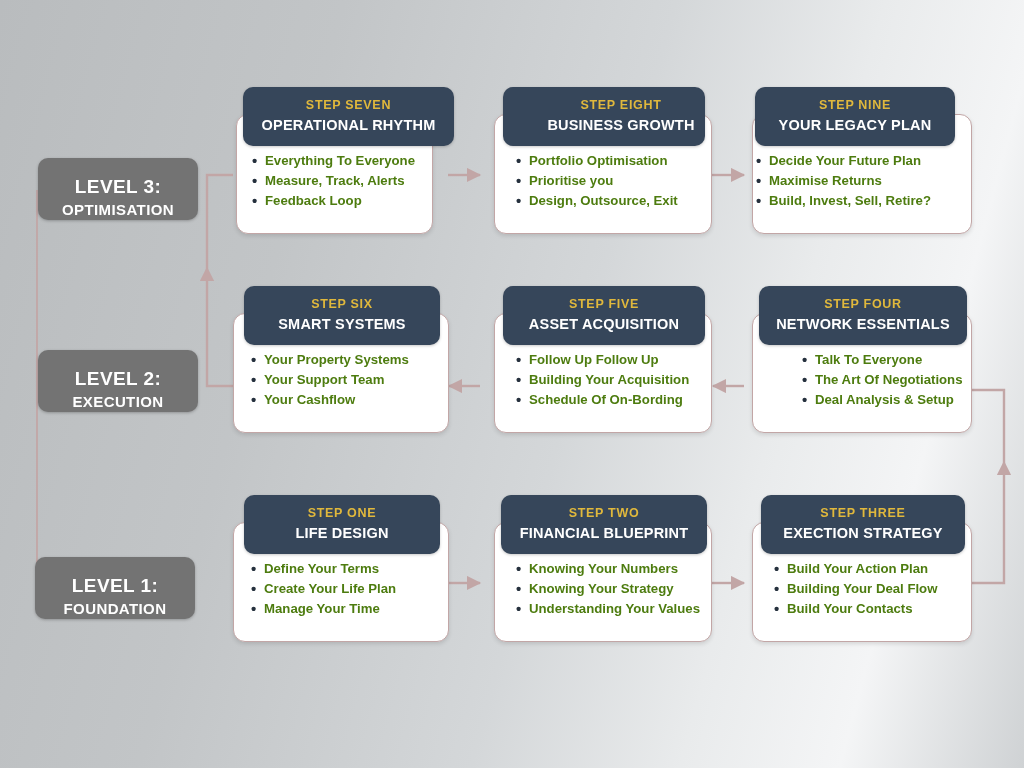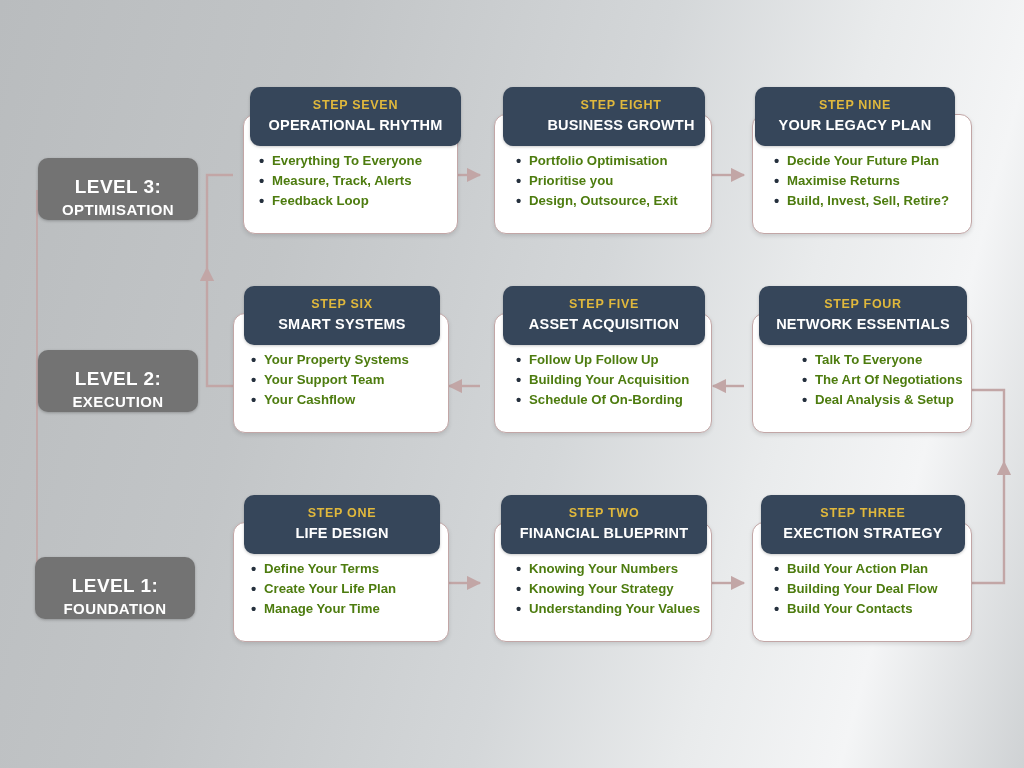--- a/index.html
+++ b/index.html
@@ -158,21 +158,21 @@
   <div class="level-pill" style="left:38px; top:350px; width:160px; height:62px;">
     <div class="lvl-top">LEVEL 2:</div>
     <div class="lvl-bottom">EXECUTION</div>
   </div>
 
   <div class="level-pill" style="left:35px; top:557px; width:160px; height:62px;">
     <div class="lvl-top">LEVEL 1:</div>
     <div class="lvl-bottom">FOUNDATION</div>
   </div>
 
-  <div class="card" style="left:243px; top:114px; width:215px; height:120px;">
+  <div class="card" style="left:236px; top:114px; width:197px; height:120px;">
     <div class="card-head" style="width:211px;">
       <div class="card-step">STEP SEVEN</div>
       <div class="card-title">OPERATIONAL RHYTHM</div>
     </div>
     <div class="card-body">
       <ul>
         <li>Everything To Everyone</li>
         <li>Measure, Track, Alerts</li>
         <li>Feedback Loop</li>
       </ul>
@@ -191,21 +191,21 @@
         <li>Design, Outsource, Exit</li>
       </ul>
     </div>
   </div>
 
   <div class="card" style="left:752px; top:114px; width:220px; height:120px;">
     <div class="card-head" style="width:200px; left:2px;">
       <div class="card-step">STEP NINE</div>
       <div class="card-title">YOUR LEGACY PLAN</div>
     </div>
-    <div class="card-body" style="padding-left:18px;">
+    <div class="card-body" style="padding-left:0;">
       <ul>
         <li>Decide Your Future Plan</li>
         <li>Maximise Returns</li>
         <li>Build, Invest, Sell, Retire?</li>
       </ul>
     </div>
   </div>
 
   <div class="card" style="left:233px; top:313px; width:216px; height:120px;">
     <div class="card-head" style="width:196px; left:10px;">

